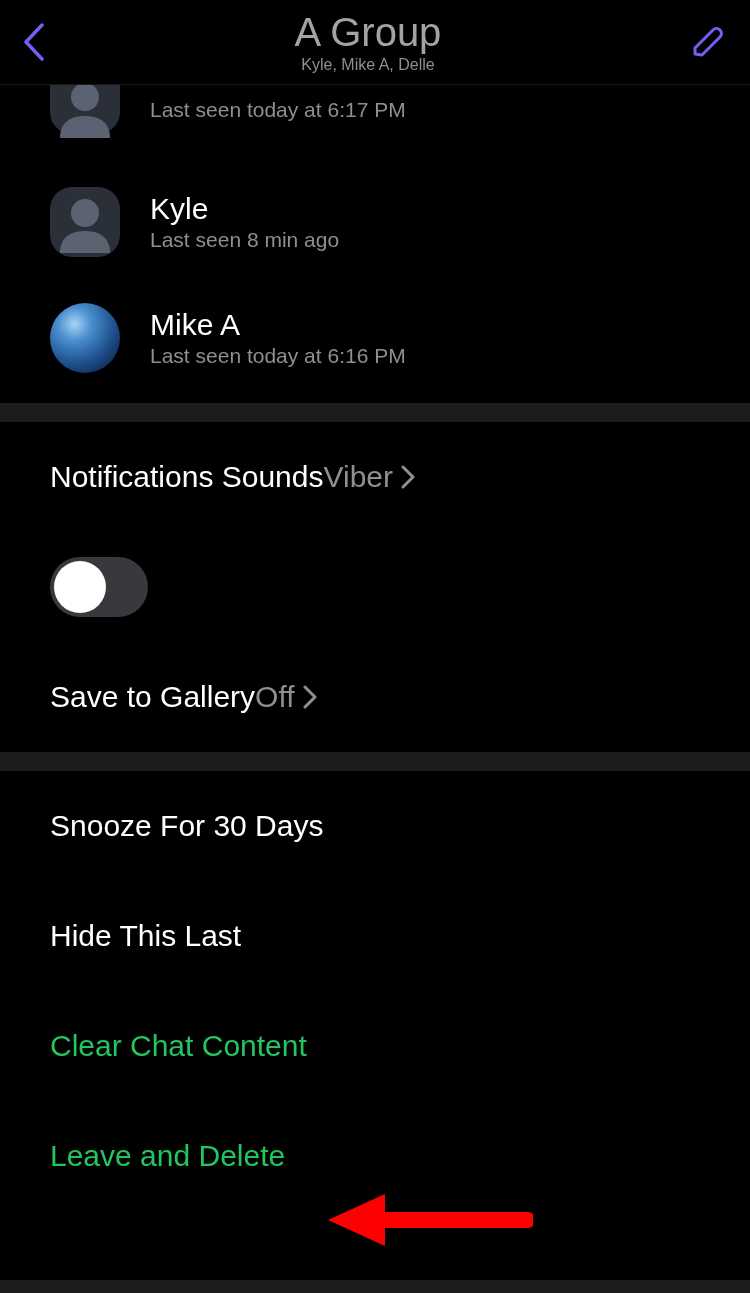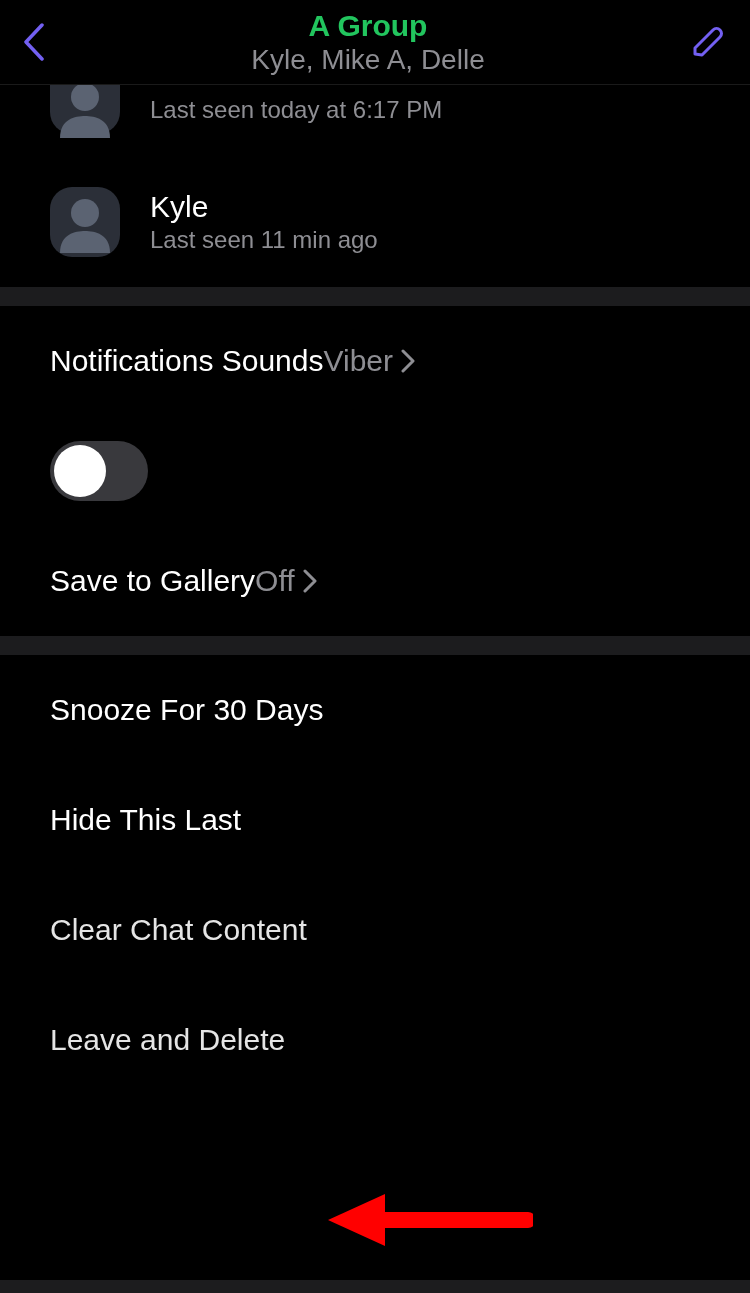--- a/index.html
+++ b/index.html
@@ -15,43 +15,43 @@
   .header {
     height: 85px;
     display: flex;
     align-items: center;
     justify-content: space-between;
     padding: 0 18px 0 14px;
     border-bottom: 1px solid #1a1a1a;
   }
   .back-btn { width: 40px; height: 40px; display: flex; align-items: center; justify-content: center; cursor: pointer; }
   .title-block { text-align: center; flex:1; }
-  .title-main { font-size: 30px; font-weight: 700; color: #22c55e; line-height: 1.1; }
-  .title-sub  { font-size: 28px; font-weight: 400; color: #8e8e93; margin-top: 2px; }
+  .title-main { font-size: 40px; font-weight: 400; color: #a3a3a3; line-height: 1.1; }
+  .title-sub  { font-size: 16px; font-weight: 400; color: #8e8e93; margin-top: 2px; }
   .edit-btn { width: 50px; height: 50px; display: flex; align-items: center; justify-content: center; cursor: pointer; }
 
   .section-spacer { height: 19px; background: #1c1c1e; }
 
   .members { padding: 0 0 18px 0; }
   .member-row { display: flex; align-items: center; padding: 12px 0 12px 50px; }
   .member-row.cut { padding-top: 0; height: 60px; overflow: hidden; }
   .avatar-generic {
     width: 70px; height: 70px; border-radius: 22px;
     background: #2b2f38; display:flex; align-items:center; justify-content:center;
     flex-shrink:0;
   }
   .avatar-generic.cut { height: 60px; border-radius: 0 0 22px 22px; align-items: flex-start; margin-top:-10px; padding-top:0; }
   .avatar-earth {
     width: 70px; height: 70px; border-radius: 35px;
     background: radial-gradient(circle at 35% 30%, #a8d4f5 0%, #4a8fcf 25%, #1d4f8b 60%, #05112a 100%);
     flex-shrink:0;
   }
   .member-text { margin-left: 30px; }
   .member-name { font-size: 30px; font-weight: 400; color: #fff; }
-  .member-status { font-size: 24px; color: #8e8e93; margin-top: 2px; }
+  .member-status { font-size: 21px; color: #8e8e93; margin-top: 2px; }
 
   .settings-row {
     display: flex; align-items: center; 
     padding: 0 42px 0 50px; height: 110px;
   }
   .settings-label { font-size: 30px; color: #fff; }
   .settings-value { font-size: 30px; color: #8e8e93; display:flex; align-items:center; gap:8px;}
   .chevron { color:#8e8e93; }
 
   .thumb-outline {
@@ -62,21 +62,21 @@
     width: 98px; height: 60px; border-radius: 30px;
     background: #39393d; position: relative; cursor:pointer;
   }
   .toggle .knob {
     width: 52px; height: 52px; border-radius: 26px; background: #fff;
     position: absolute; top: 4px; left: 4px;
   }
 
   .action-row { display:flex; align-items:center; padding: 0 50px; height:110px; }
   .action-label { font-size: 30px; }
-  .danger { color: #e5e5e5; }
+  .danger { color: #22c55e; }
 
   .arrow-svg { position: absolute; left: 323px; top: 1186px; pointer-events:none; }
 
   .bottom-bar { position:absolute; bottom:0; left:0; right:0; height:13px; background:#1c1c1e; }
 </style>
 </head>
 <body>
 
 <div class="header">
   <div class="back-btn">
@@ -111,24 +111,31 @@
 
   <div class="member-row" style="margin-top:30px;">
     <div class="avatar-generic">
       <svg width="70" height="70" viewBox="0 0 70 70">
         <circle cx="35" cy="26" r="14" fill="#5b6372"></circle>
         <path d="M10 66 C10 47 25 44 35 44 C45 44 60 47 60 66 Z" fill="#5b6372"></path>
       </svg>
     </div>
     <div class="member-text">
       <div class="member-name">Kyle</div>
-      <div class="member-status">Last seen 11 min ago</div>
+      <div class="member-status">Last seen 8 min ago</div>
     </div>
   </div>
 
+  <div class="member-row" style="margin-top:22px;">
+    <div class="avatar-earth"></div>
+    <div class="member-text">
+      <div class="member-name">Mike A</div>
+      <div class="member-status">Last seen today at 6:16 PM</div>
+    </div>
+  </div>
 </div>
 
 <div class="section-spacer"></div>
 
 <div>
 
   <div class="settings-row">
     <div class="settings-label">Notifications Sounds</div>
     <div class="settings-value">
       <span>Viber</span>

